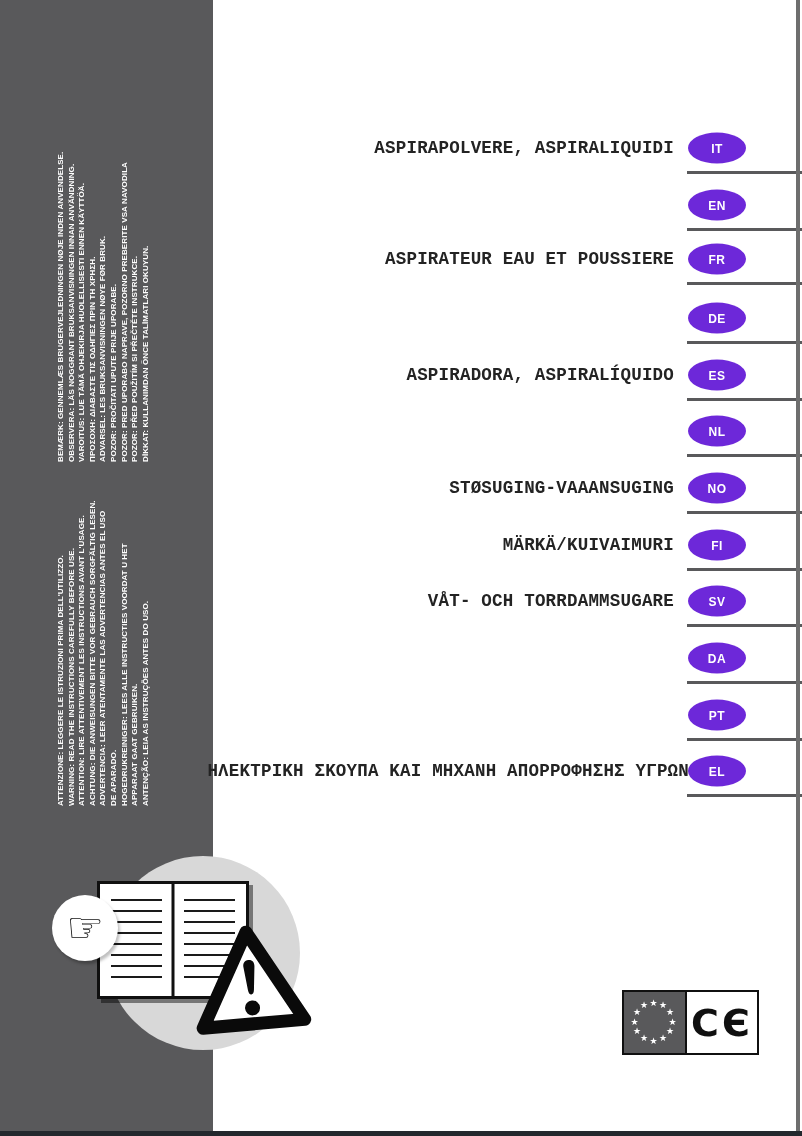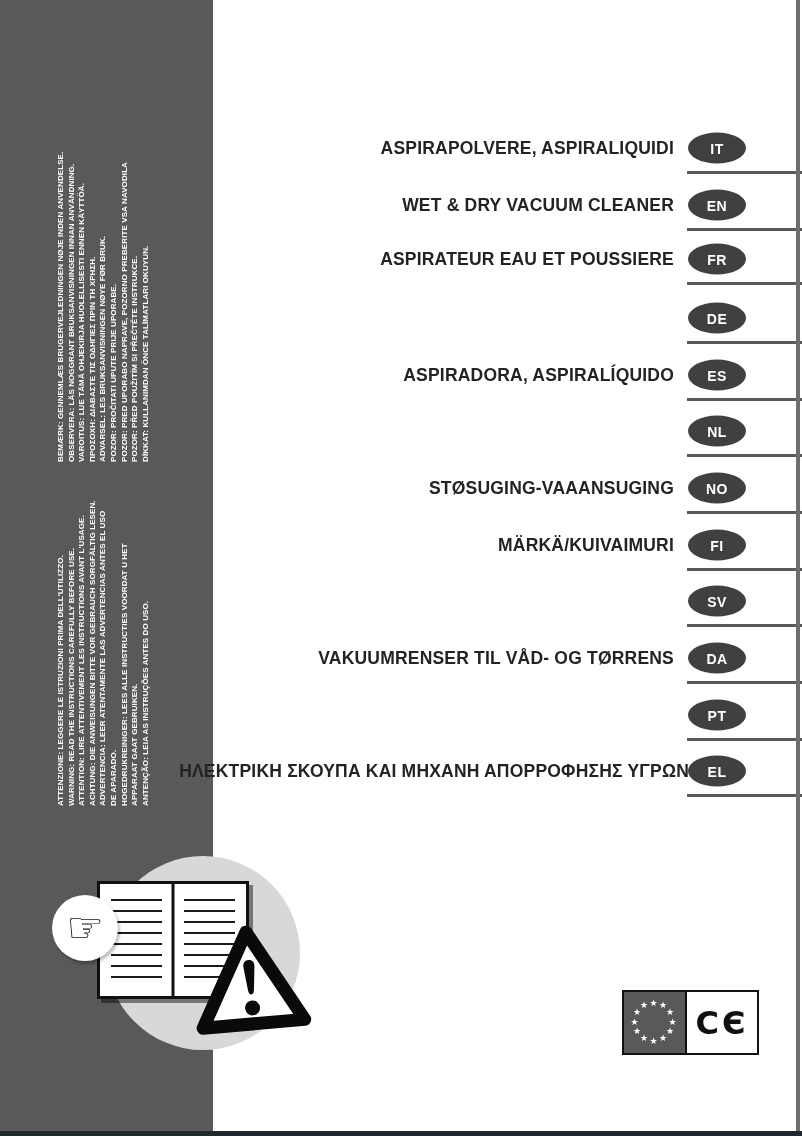--- a/index.html
+++ b/index.html
@@ -18,26 +18,26 @@
   .vtext-bottom{left:56px; top:806px; width:344px;}
 
   
   .right-vline{position:absolute; right:2px; top:0; width:4px; height:1136px; background:#6e6e6e;}
   .bottom-bar{position:absolute; left:0; bottom:0; width:100%; height:5px; background:#23282d;}
 
   
   .lang-row{position:absolute; left:0; width:802px; height:44px;}
   .lang-title{
     position:absolute; right:128px; top:50%; transform:translateY(-50%);
-    font-weight:bold; font-size:17.5px; color:#232323; white-space:nowrap; letter-spacing:.2px;
+    font-weight:bold; font-size:17.5px; color:#232323; white-space:nowrap; letter-spacing:.2px;font-family:Liberation Mono, monospace;
   }
   .lang-badge{
     position:absolute; left:688px; top:50%; transform:translateY(-50%);
     width:58px; height:31px; border-radius:50%;
-    background:#404040; color:#fff; font-weight:bold; font-size:14px;
+    background:#6d28d9; color:#fff; font-weight:bold; font-size:12px;
     display:flex; align-items:center; justify-content:center; letter-spacing:.5px;
   }
   .lang-divider{position:absolute; left:687px; right:0; top:45px; height:3px; background:#59595b;}
 
   
   .illus-circle{position:absolute; left:106px; top:856px; width:194px; height:194px;
     border-radius:50%; background:#d8d8d8;}
   .book{position:absolute; left:97px; top:881px; width:146px; height:112px;
     background:#fff; border:3px solid #101010; box-shadow:4px 4px 0 rgba(0,0,0,.45);}
   .book-spine{position:absolute; left:50%; top:0; width:3px; height:100%;
@@ -52,21 +52,21 @@
   .hand-glyph{font-size:42px; line-height:1; color:#101010; font-family:"DejaVu Sans", sans-serif;}
   .warn-triangle{position:absolute; left:188px; top:922px; width:124px; height:114px; transform:rotate(-5deg);}
 
   
   .ce-emblem{position:absolute; left:622px; top:990px; width:137px; height:65px;
     border:2px solid #101010; display:flex; box-sizing:border-box; background:#fff;}
   .ce-stars{position:relative; width:61px; background:#59595b; border-right:2px solid #101010;}
   .eu-star{position:absolute; color:#fff; font-size:9px; line-height:9px; width:10px; text-align:center;
     font-family:"DejaVu Sans", sans-serif;}
   .ce-mark{flex:1; display:flex; align-items:center; justify-content:center;
-    font-weight:bold; font-size:32px; color:#101010; letter-spacing:3px;
+    font-weight:bold; font-size:38px; color:#101010; letter-spacing:3px;
     font-family:"DejaVu Sans", sans-serif;}
 </style>
 </head>
 <body>
 
 <div class="page">
 
   <div class="sidebar">
     <div class="vtext vtext-top">
         <div>BEMÆRK: GENNEMLÆS BRUGERVEJLEDNINGEN NØJE INDEN ANVENDELSE.</div>
@@ -92,21 +92,20 @@
       </div>
   </div>
 
   <div>
       <div class="lang-row" style="top: 126px;">
         <span class="lang-title">ASPIRAPOLVERE, ASPIRALIQUIDI</span>
         <span class="lang-badge">IT</span>
         <span class="lang-divider"></span>
       </div>
       <div class="lang-row" style="top: 183px;">
-        <span class="lang-title">WET &amp; DRY VACUUM CLEANER</span>
         <span class="lang-badge">EN</span>
         <span class="lang-divider"></span>
       </div>
       <div class="lang-row" style="top: 237px;">
         <span class="lang-title">ASPIRATEUR EAU ET POUSSIERE</span>
         <span class="lang-badge">FR</span>
         <span class="lang-divider"></span>
       </div>
       <div class="lang-row" style="top: 296px;">
         <span class="lang-badge">DE</span>
@@ -125,25 +124,25 @@
         <span class="lang-title">STØSUGING-VAAANSUGING</span>
         <span class="lang-badge">NO</span>
         <span class="lang-divider"></span>
       </div>
       <div class="lang-row" style="top: 523px;">
         <span class="lang-title">MÄRKÄ/KUIVAIMURI</span>
         <span class="lang-badge">FI</span>
         <span class="lang-divider"></span>
       </div>
       <div class="lang-row" style="top: 579px;">
+        <span class="lang-title">VÅT- OCH TORRDAMMSUGARE</span>
         <span class="lang-badge">SV</span>
         <span class="lang-divider"></span>
       </div>
       <div class="lang-row" style="top: 636px;">
-        <span class="lang-title">VAKUUMRENSER TIL VÅD- OG TØRRENS</span>
         <span class="lang-badge">DA</span>
         <span class="lang-divider"></span>
       </div>
       <div class="lang-row" style="top: 693px;">
         <span class="lang-badge">PT</span>
         <span class="lang-divider"></span>
       </div>
       <div class="lang-row" style="top: 749px; padding-left: 15px;">
         <span class="lang-title">ΗΛΕΚΤΡΙΚΗ ΣΚΟΥΠΑ ΚΑΙ ΜΗΧΑΝΗ ΑΠΟΡΡΟΦΗΣΗΣ ΥΓΡΩΝ</span>
         <span class="lang-badge">EL</span>

